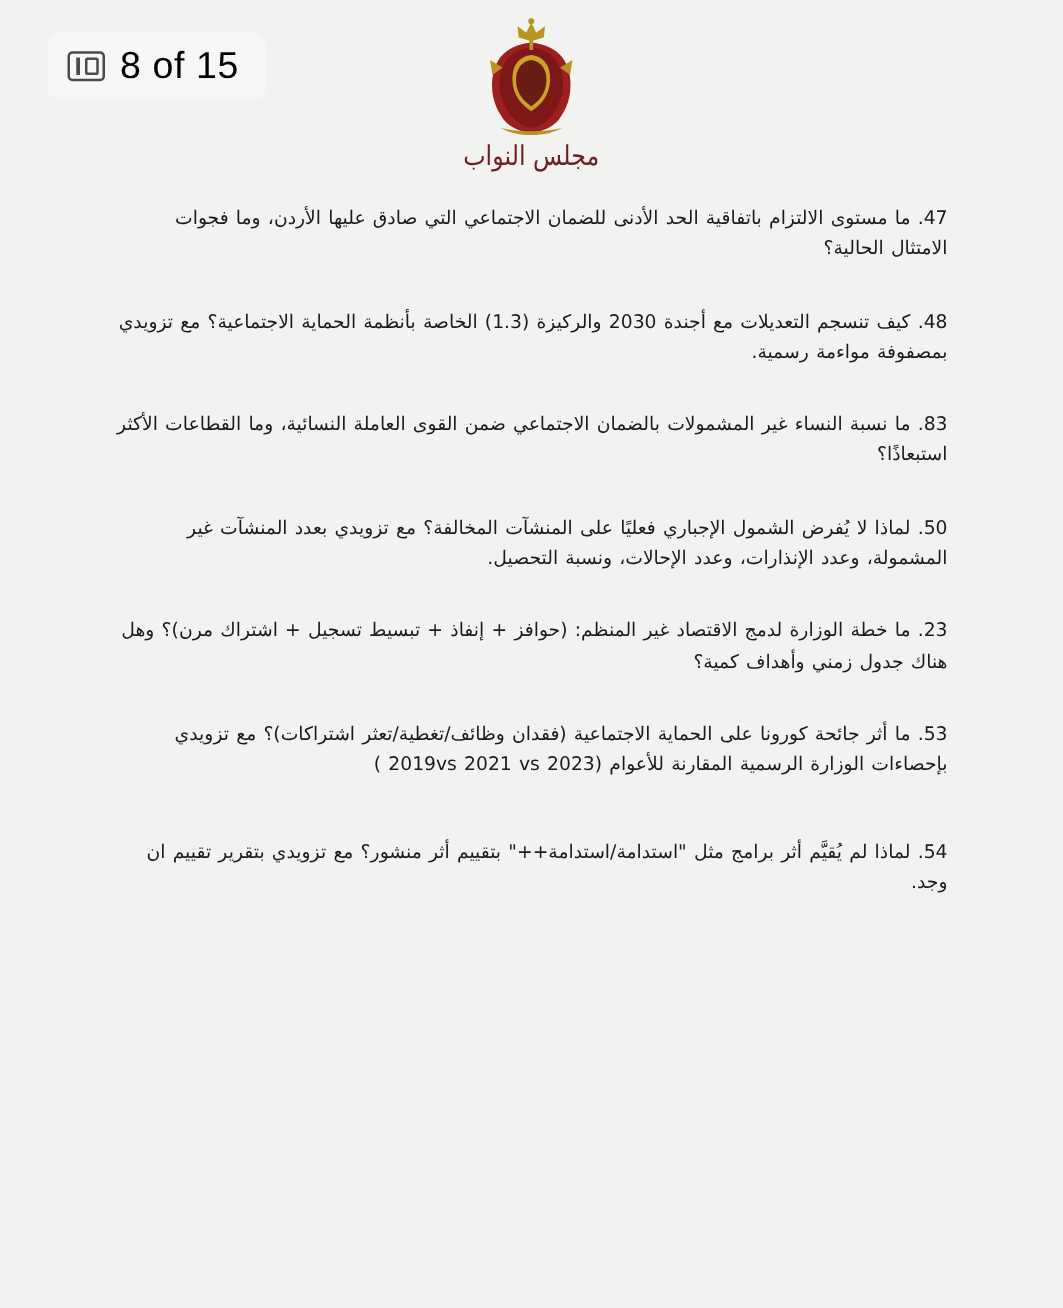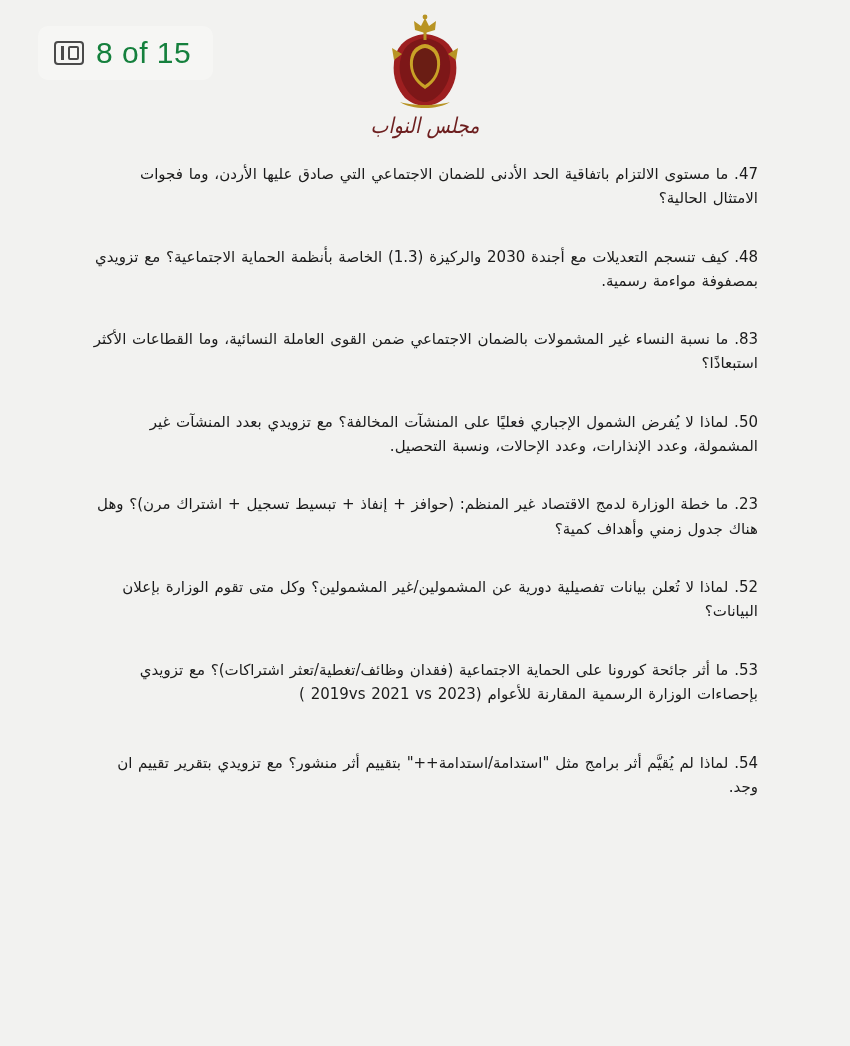--- a/index.html
+++ b/index.html
@@ -60,31 +60,30 @@
     position: absolute;
     left: 12px;
     top: 3px;
     bottom: 3px;
     right: 3px;
     border: 2px solid #4a4a4a;
     border-radius: 2px;
   }
   .page-indicator .counter {
     font-size: 30px;
-    color: #15803d;
+    color: #000000;
     font-family: "Liberation Sans", sans-serif;
     letter-spacing: 0.5px;
   }
 
   
   .letterhead {
     width: 100%;
     padding-top: 14px;
     text-align: center;
-    font-style: italic;
   }
   .crest {
     margin: 0 auto;
     width: 86px;
     height: 96px;
     position: relative;
   }
   .crest svg { display: block; }
   .letterhead-title {
     margin-top: 4px;
@@ -144,18 +143,17 @@
     </div>
     <div class="letterhead-title">مجلس النواب</div>
   </div>
 
   <div class="doc-body">
     <p class="q">47. ما مستوى الالتزام باتفاقية الحد الأدنى للضمان الاجتماعي التي صادق عليها الأردن، وما فجوات الامتثال الحالية؟</p>
     <p class="q">48. كيف تنسجم التعديلات مع أجندة 2030 والركيزة (1.3) الخاصة بأنظمة الحماية الاجتماعية؟ مع تزويدي بمصفوفة مواءمة رسمية.</p>
     <p class="q">83. ما نسبة النساء غير المشمولات بالضمان الاجتماعي ضمن القوى العاملة النسائية، وما القطاعات الأكثر استبعاذًا؟</p>
     <p class="q">50. لماذا لا يُفرض الشمول الإجباري فعليًا على المنشآت المخالفة؟ مع تزويدي بعدد المنشآت غير المشمولة، وعدد الإنذارات، وعدد الإحالات، ونسبة التحصيل.</p>
     <p class="q">23. ما خطة الوزارة لدمج الاقتصاد غير المنظم: (حوافز + إنفاذ + تبسيط تسجيل + اشتراك مرن)؟ وهل هناك جدول زمني وأهداف كمية؟</p>
-    <p class="q">52. لماذا لا تُعلن بيانات تفصيلية دورية عن المشمولين/غير المشمولين؟ وكل متى تقوم الوزارة بإعلان البيانات؟</p>
     <p class="q">53. ما أثر جائحة كورونا على الحماية الاجتماعية (فقدان وظائف/تغطية/تعثر اشتراكات)؟ مع تزويدي بإحصاءات الوزارة الرسمية المقارنة للأعوام (2019vs 2021 vs 2023 )</p>
     <p class="q">54. لماذا لم يُقيَّم أثر برامج مثل "استدامة/استدامة++" بتقييم أثر منشور؟ مع تزويدي بتقرير تقييم ان وجد.</p>
   </div>
 
 </div>
 
 </body></html>

